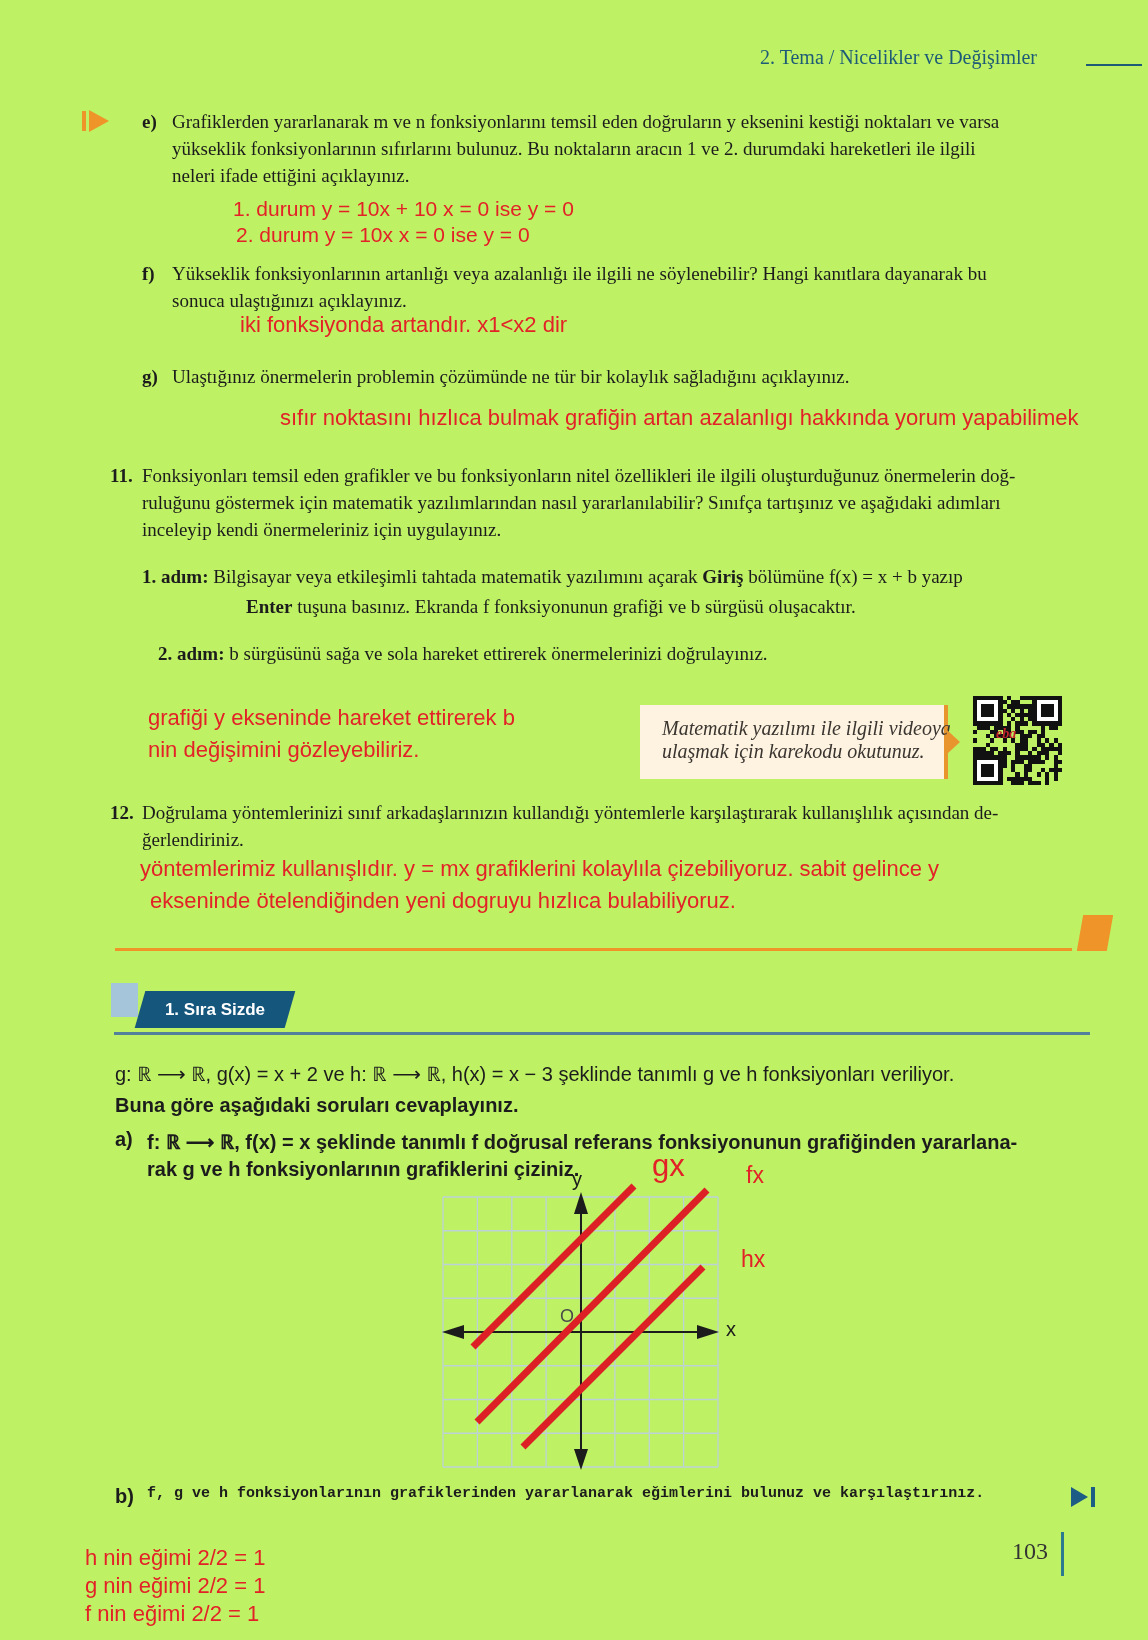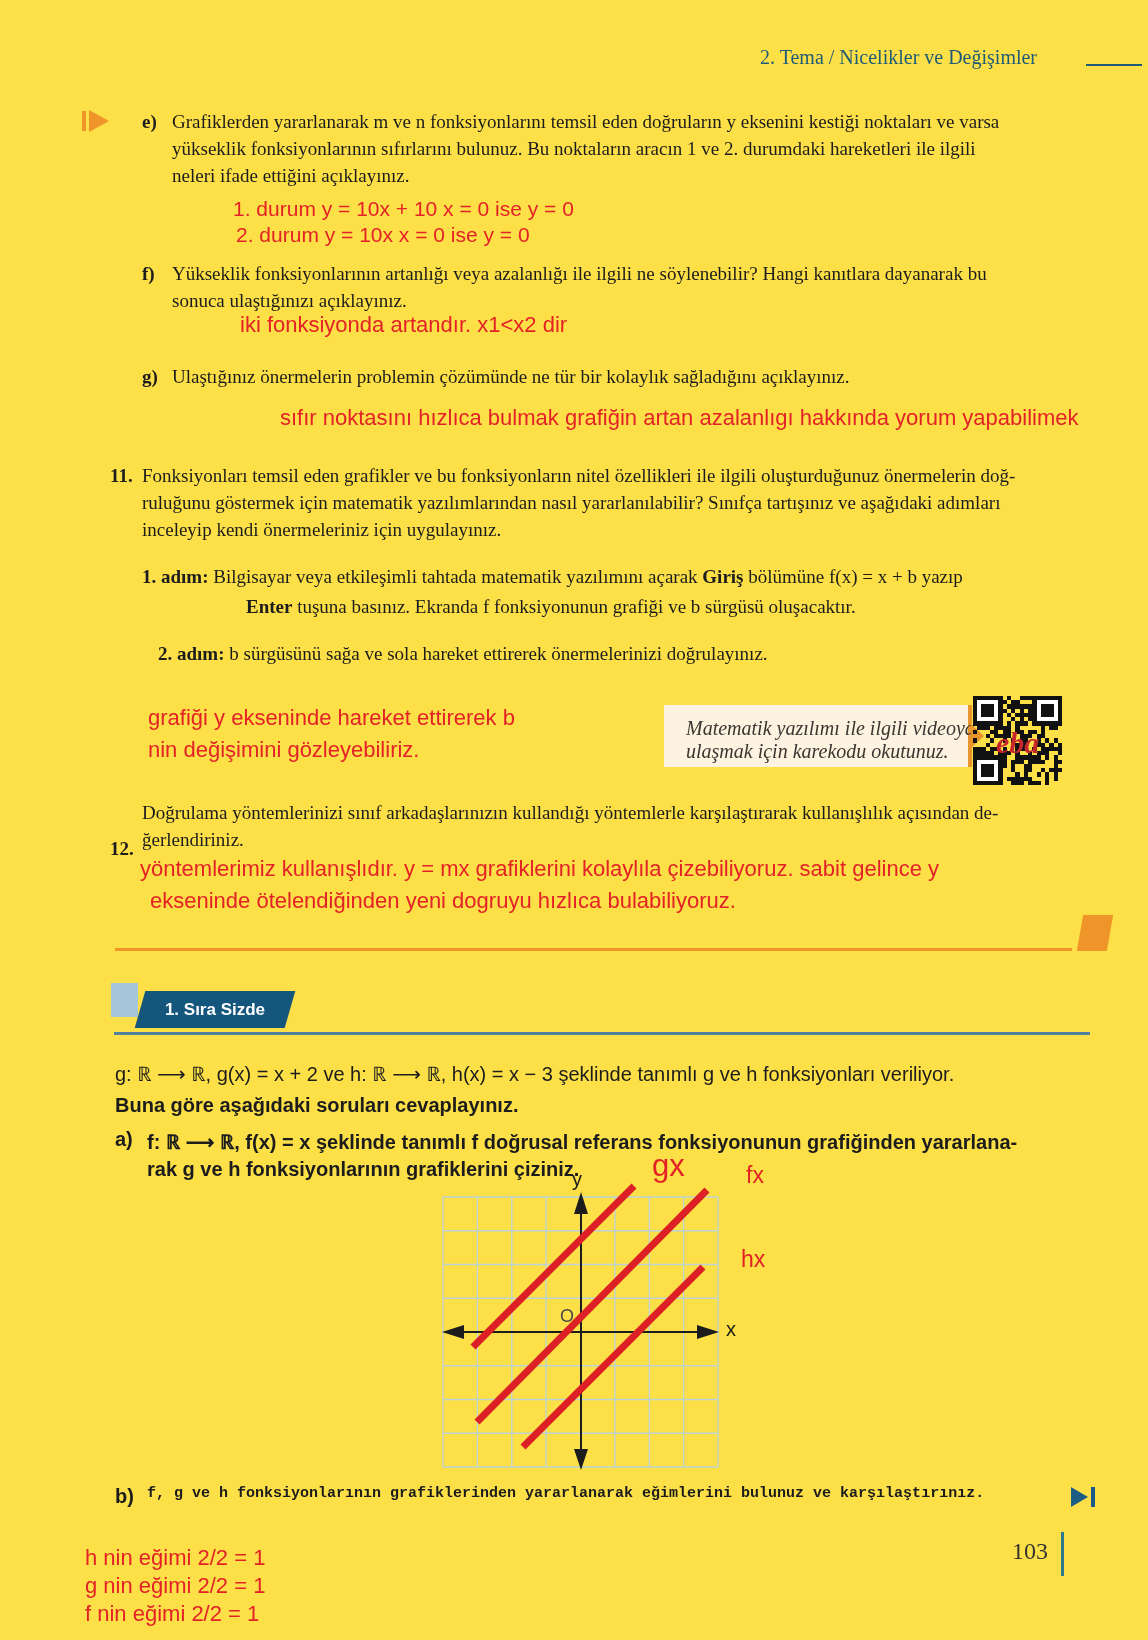--- a/index.html
+++ b/index.html
@@ -1,16 +1,16 @@
 <!DOCTYPE html>
 <html><head>
 <meta charset="utf-8">
 <style>
   html,body{margin:0;padding:0;background:#e8e8e8;}
-  .page{position:relative;width:1148px;height:1640px;background:#fde047;overflow:hidden;
+  .page{position:relative;width:1148px;height:1640px;background:#bef264;overflow:hidden;
         font-family:"Liberation Serif", serif;color:#1c1c1c;}
   .abs{position:absolute;white-space:nowrap;}
   .serif{font-family:"Liberation Serif", serif;font-size:19px;line-height:27px;}
   .sans{font-family:"Liberation Sans", sans-serif;}
   .bold{font-weight:bold;}
   .red{color:#e32227;font-family:"Liberation Sans", sans-serif;}
   .teal{color:#1e5b77;}
   .hdr-line{position:absolute;height:2px;background:#1e5b77;}
   .sep-line{position:absolute;height:3px;background:#ee9428;}
   .sep-block{position:absolute;width:30px;height:36px;background:#ee9428;transform:skewX(-10deg);}
@@ -71,21 +71,21 @@
     <span class="bold">Enter</span><span> tuşuna basınız. Ekranda f fonksiyonunun grafiği ve b sürgüsü oluşacaktır.</span>
   </div>
   <div class="abs serif" style="left:158px;top:640px;">
     <span class="bold">2. adım:</span>
     <span>b sürgüsünü sağa ve sola hareket ettirerek önermelerinizi doğrulayınız.</span>
   </div>
 
   <div class="abs red" style="left:148px;top:705px;font-size:22px;">grafiği y ekseninde hareket ettirerek b</div>
   <div class="abs red" style="left:148px;top:737px;font-size:22px;">nin değişimini gözleyebiliriz.</div>
 
-  <div class="qrbox" style="left:664px;top:705px;width:304px;height:62px;">
+  <div class="qrbox" style="left:640px;top:705px;width:304px;height:74px;">
     <div class="tx" style="margin-top:12px;">Matematik yazılımı ile ilgili videoya</div>
     <div class="tx">ulaşmak için karekodu okutunuz.</div>
   </div>
 
   <div class="abs" style="left:972px;top:696px;width:91px;height:89px;">
     <svg id="qr" width="91" height="89" viewBox="0 0 21 21" shape-rendering="crispEdges">
         <rect x="8" y="0" width="1" height="1" fill="#111"></rect>
         <rect x="11" y="0" width="1" height="1" fill="#111"></rect>
         <rect x="12" y="0" width="1" height="1" fill="#111"></rect>
         <rect x="13" y="0" width="1" height="1" fill="#111"></rect>
@@ -246,24 +246,24 @@
         <rect x="1" y="1" width="5" height="5" fill="#fff"></rect>
         <rect x="2" y="2" width="3" height="3" fill="#111"></rect>
         <rect x="14" y="0" width="7" height="7" fill="#111"></rect>
         <rect x="15" y="1" width="5" height="5" fill="#fff"></rect>
         <rect x="16" y="2" width="3" height="3" fill="#111"></rect>
         <rect x="0" y="14" width="7" height="7" fill="#111"></rect>
         <rect x="1" y="15" width="5" height="5" fill="#fff"></rect>
         <rect x="2" y="16" width="3" height="3" fill="#111"></rect>
       </svg>
     <div class="abs" style="left:24px;top:30px;font-family:'Liberation Serif',serif;font-style:italic;font-weight:bold;
-         font-size:30px;color:#c5262c;">eba</div>
-  </div>
-
-  <div class="abs serif bold" style="left:110px;top:835px;">12.</div>
+         font-size:14px;color:#c5262c;">eba</div>
+  </div>
+
+  <div class="abs serif bold" style="left:110px;top:799px;">12.</div>
   <div class="abs serif" style="left:142px;top:799px;">Doğrulama yöntemlerinizi sınıf arkadaşlarınızın kullandığı yöntemlerle karşılaştırarak kullanışlılık açısından de-</div>
   <div class="abs serif" style="left:142px;top:826px;">ğerlendiriniz.</div>
   <div class="abs red" style="left:140px;top:856px;font-size:22px;">yöntemlerimiz kullanışlıdır. y = mx grafiklerini kolaylıla çizebiliyoruz. sabit gelince y</div>
   <div class="abs red" style="left:150px;top:888px;font-size:22px;">ekseninde ötelendiğinden yeni dogruyu hızlıca bulabiliyoruz.</div>
 
   <div class="sep-line" style="left:115px;top:948px;width:957px;"></div>
   <div class="sep-block" style="left:1080px;top:915px;"></div>
 
   <div class="badge-sq" style="left:111px;top:983px;"></div>
   <div class="badge" style="left:140px;top:991px;">

